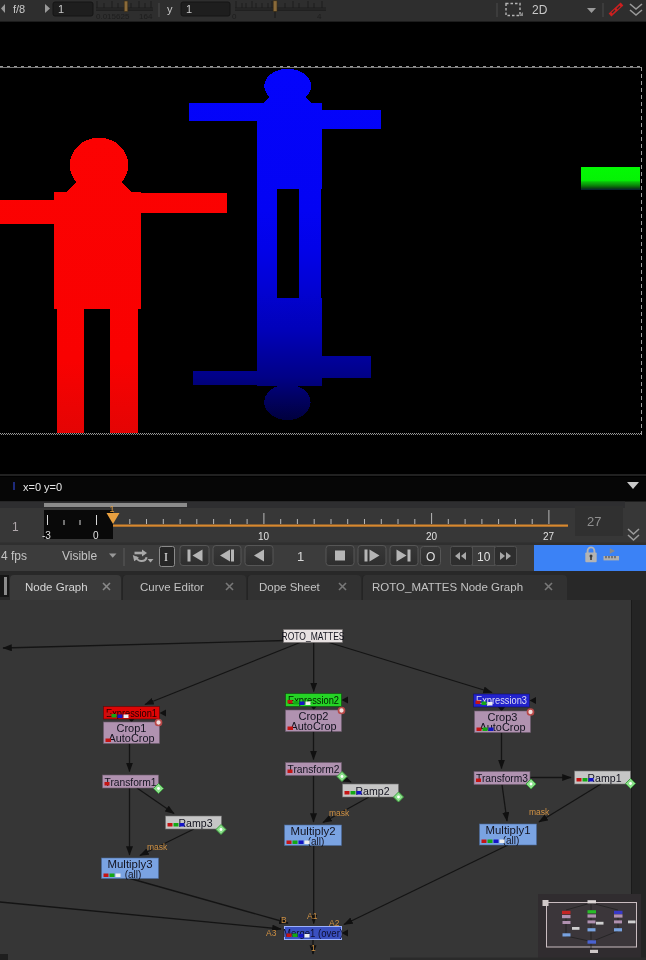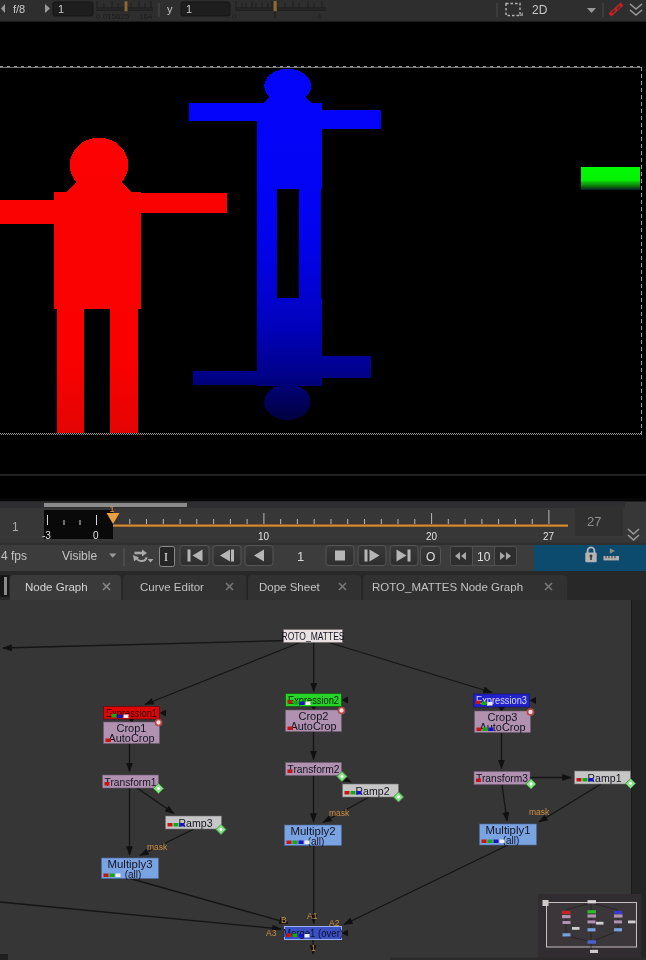--- a/index.html
+++ b/index.html
@@ -1,18 +1,18 @@
 <!DOCTYPE html>
 <html><head>
 <meta charset="utf-8">
 <style>
   html,body{margin:0;padding:0;background:#000;}
   *{box-sizing:border-box;}
   #page{position:relative;width:646px;height:960px;overflow:hidden;
-        font-family:"Liberation Sans",sans-serif;background:#0c4a6e;padding-left:30px;}
+        font-family:"Liberation Sans",sans-serif;background:#3b82f6;padding-left:30px;}
   .abs{position:absolute;}
 </style>
 </head>
 <body>
 <div id="page">
 
   <div class="abs" id="toolbar" style="left:0;top:0;width:646px;height:22px;background:#2e2e2e;border-bottom:1px solid #1c1c1c;">
     <svg class="abs" style="left:0;top:0;" width="646" height="22">
       <polygon points="5,4 1,8.5 5,13" fill="#9a9a9a"></polygon>
       <text x="13" y="13" font-size="11" fill="#c8c8c8">f/8</text>
@@ -141,20 +141,27 @@
       <g shape-rendering="crispEdges">
         <line x1="0" y1="45.5" x2="641" y2="45.5" stroke="#777" stroke-width="1"></line>
         <line x1="0" y1="44.5" x2="641" y2="44.5" stroke="#999" stroke-width="1" stroke-dasharray="2.5,4.5"></line>
         <line x1="0" y1="411.5" x2="641" y2="411.5" stroke="#999" stroke-width="1" stroke-dasharray="1,1"></line>
         <line x1="0" y1="412.5" x2="641" y2="412.5" stroke="#888" stroke-width="1" stroke-dasharray="1,1" stroke-dashoffset="1"></line>
         <line x1="641.5" y1="45" x2="641.5" y2="413" stroke="#9a9a9a" stroke-width="1.4" stroke-dasharray="4,3"></line>
       </g>
     </svg>
 
     <div class="abs" style="left:0;top:451.5px;width:646px;height:2px;background:#212121;"></div>
+    <div class="abs" style="left:0;top:455px;width:646px;height:24px;background:#060606;">
+      <span class="abs" style="left:23px;top:4px;font-size:11px;color:#e6e6e6;">x=0 y=0</span>
+      <span class="abs" style="left:13px;top:5px;width:2px;height:8px;background:#1e2a7a;"></span>
+      <svg class="abs" style="left:626px;top:4px;" width="16" height="10">
+          <polygon points="1,1 13,1 7,8" fill="#c9c9c9"></polygon>
+        </svg>
+    </div>
   </div>
 
   <div class="abs" id="timeline" style="left:0;top:498px;width:646px;height:47px;background:#373737;">
     <svg class="abs" style="left:0;top:0;" width="646" height="47">
       <rect x="0" y="0" width="646" height="3.5" fill="#060606"></rect>
       <rect x="0" y="3.5" width="625" height="6.5" fill="#2e2e30"></rect>
       <rect x="44" y="5" width="143" height="4" fill="#8b8b8b"></rect>
       <rect x="0" y="44.5" width="646" height="2.5" fill="#2f2f2f"></rect>
       <text x="12" y="33" font-size="12" fill="#b0a8ac">1</text>
 

